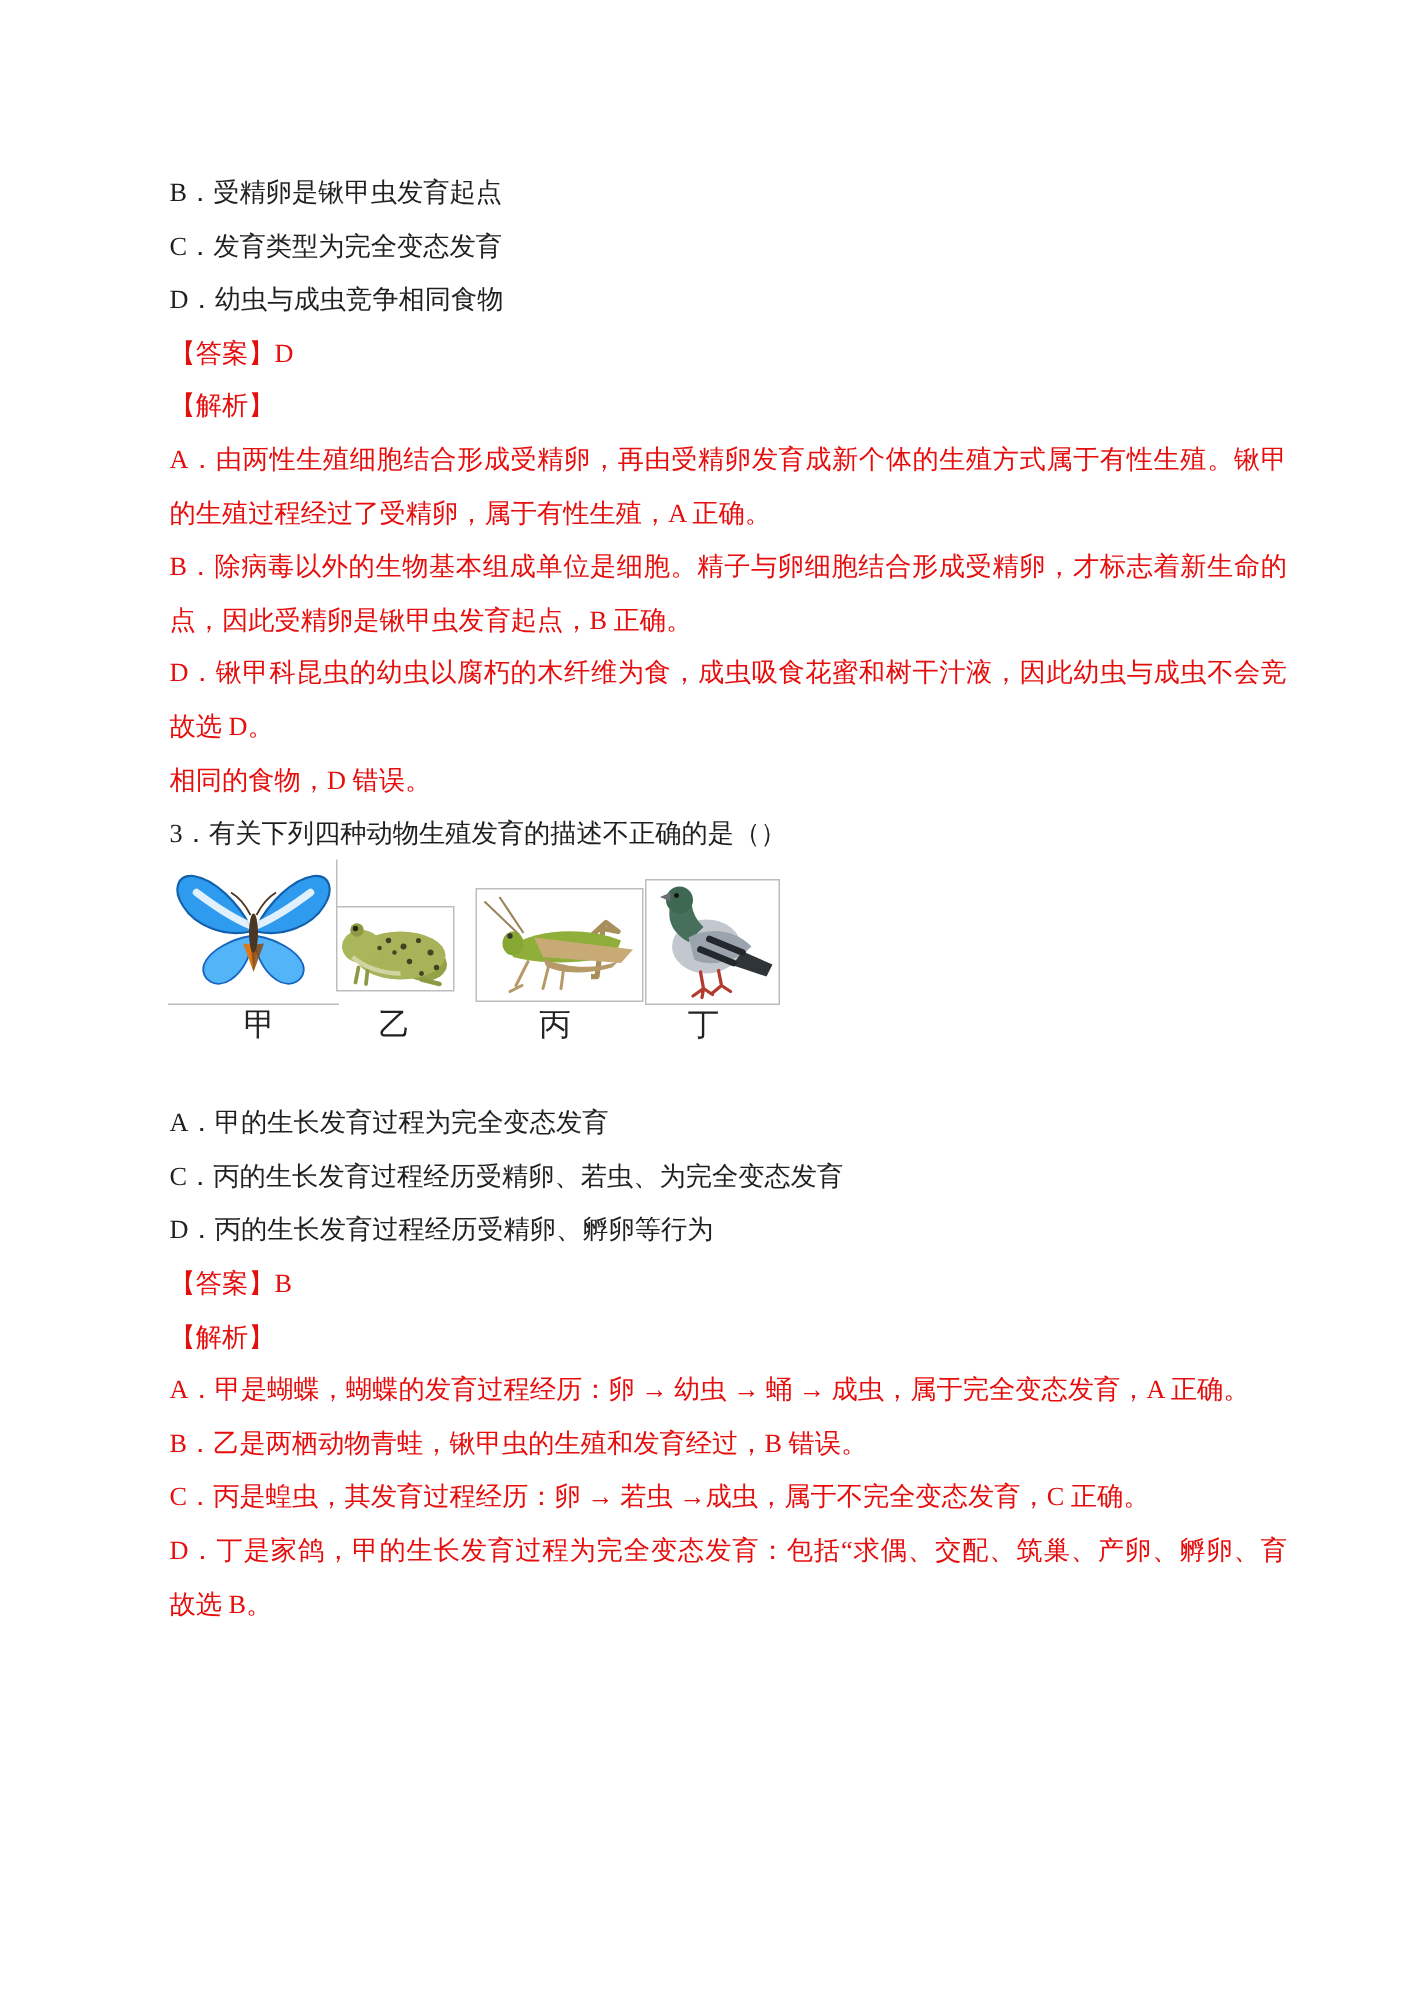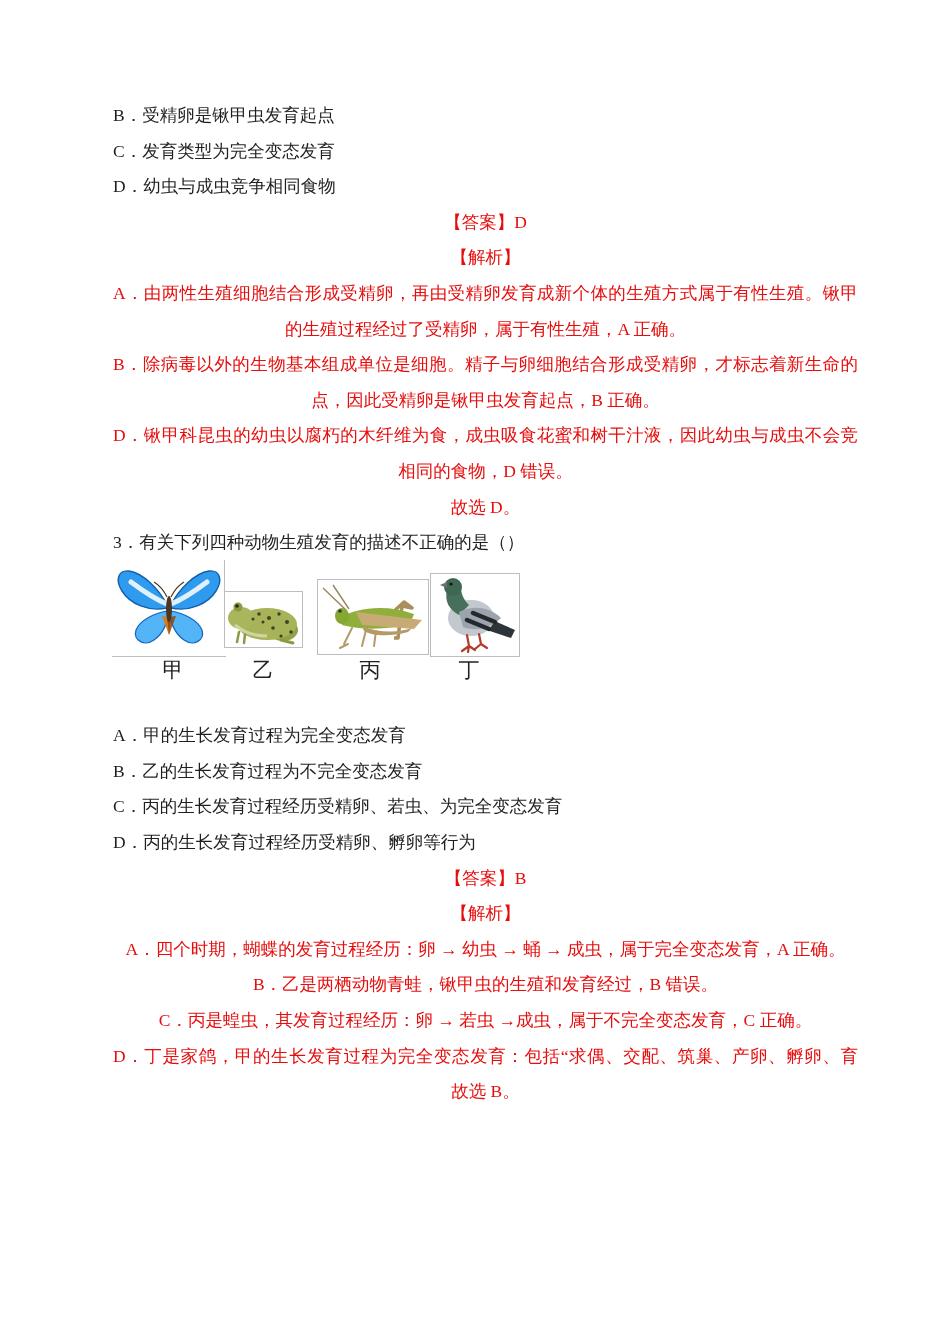--- a/index.html
+++ b/index.html
@@ -2,28 +2,28 @@
 <html><head>
 <meta charset="utf-8">
 <style>
   html,body{margin:0;padding:0;}
   body{
     width:950px;height:1344px;background:#ffffff;position:relative;
     font-family:"Liberation Serif","DejaVu Serif",serif;
     -webkit-font-smoothing:antialiased;
   }
   .doc{
-    position:absolute;left:113px;top:12px;width:745px;padding-top:86px;
+    position:absolute;left:113px;top:1px;width:745px;padding-top:110px;
   }
   .ln{
     display:block;height:35.6px;line-height:35.6px;
     font-size:17.5px;white-space:nowrap;
   }
   .black{color:#1f1f1f;}
-  .red{color:#e60d0d;text-align:center;}
+  .red{color:#e60d0d;}
   .fill{white-space:normal;text-align:justify;text-align-last:justify;height:35.6px;overflow:hidden;}
   
   .figure{position:relative;height:157.5px;}
   .cell{position:absolute;box-sizing:border-box;}
   .bordered{border:1px solid #bdbdbd;background:#fff;}
   .seg{position:absolute;background:#bdbdbd;}
   .figlabel{
     position:absolute;top:96px;transform:translateX(-50%);
     font-size:21px;color:#222;line-height:26px;
   }
@@ -38,22 +38,22 @@
   <div class="ln black">C．发育类型为完全变态发育</div>
   <div class="ln black">D．幼虫与成虫竞争相同食物</div>
 
   <div class="ln red">【答案】D</div>
   <div class="ln red">【解析】</div>
   <div class="ln red fill">A．由两性生殖细胞结合形成受精卵，再由受精卵发育成新个体的生殖方式属于有性生殖。锹甲虫</div>
   <div class="ln red">的生殖过程经过了受精卵，属于有性生殖，A 正确。</div>
   <div class="ln red fill">B．除病毒以外的生物基本组成单位是细胞。精子与卵细胞结合形成受精卵，才标志着新生命的起</div>
   <div class="ln red">点，因此受精卵是锹甲虫发育起点，B 正确。</div>
   <div class="ln red fill">D．锹甲科昆虫的幼虫以腐朽的木纤维为食，成虫吸食花蜜和树干汁液，因此幼虫与成虫不会竞争</div>
+  <div class="ln red">故选 D。</div>
   <div class="ln red">相同的食物，D 错误。</div>
-  <div class="ln red">故选 D。</div>
 
   <div class="ln black">3．有关下列四种动物生殖发育的描述不正确的是（）</div>
 
   <div class="figure">
 
     <div class="cell" style="left:0;top:3;width:112px;height:92px;">
       <svg width="112" height="92" viewBox="0 0 112 92">
         <path d="M54 44 C46 28 30 12 16 10 C5 9 2 19 9 30 C17 43 36 51 54 47 Z" fill="#2f9bee" stroke="#1160ae" stroke-width="1.4"></path>
         <path d="M58 44 C66 28 82 12 96 10 C107 9 110 19 103 30 C95 43 76 51 58 47 Z" fill="#2f9bee" stroke="#1160ae" stroke-width="1.4"></path>
         <path d="M54 50 C42 52 27 59 23 69 C20 79 31 86 41 79 C50 73 55 61 55 52 Z" fill="#53b4f7" stroke="#1565c0" stroke-width="1.2"></path>
@@ -121,25 +121,24 @@
       </svg>
     </div>
 
     <span class="figlabel" style="left:60px;">甲</span>
     <span class="figlabel" style="left:150px;">乙</span>
     <span class="figlabel" style="left:257px;">丙</span>
     <span class="figlabel" style="left:356px;">丁</span>
   </div>
 
   <div class="ln black">A．甲的生长发育过程为完全变态发育</div>
-  <div class="ln black">B．乙的生长发育过程为不完全变态发育</div>
   <div class="ln black">C．丙的生长发育过程经历受精卵、若虫、为完全变态发育</div>
   <div class="ln black">D．丙的生长发育过程经历受精卵、孵卵等行为</div>
 
   <div class="ln red">【答案】B</div>
   <div class="ln red">【解析】</div>
-  <div class="ln red">A．四个时期，蝴蝶的发育过程经历：卵 → 幼虫 → 蛹 → 成虫，属于完全变态发育，A 正确。</div>
+  <div class="ln red">A．甲是蝴蝶，蝴蝶的发育过程经历：卵 → 幼虫 → 蛹 → 成虫，属于完全变态发育，A 正确。</div>
   <div class="ln red">B．乙是两栖动物青蛙，锹甲虫的生殖和发育经过，B 错误。</div>
   <div class="ln red">C．丙是蝗虫，其发育过程经历：卵 → 若虫 →成虫，属于不完全变态发育，C 正确。</div>
   <div class="ln red fill">D．丁是家鸽，甲的生长发育过程为完全变态发育：包括“求偶、交配、筑巢、产卵、孵卵、育</div>
   <div class="ln red">故选 B。</div>
 
 </div>
 
 </body></html>

